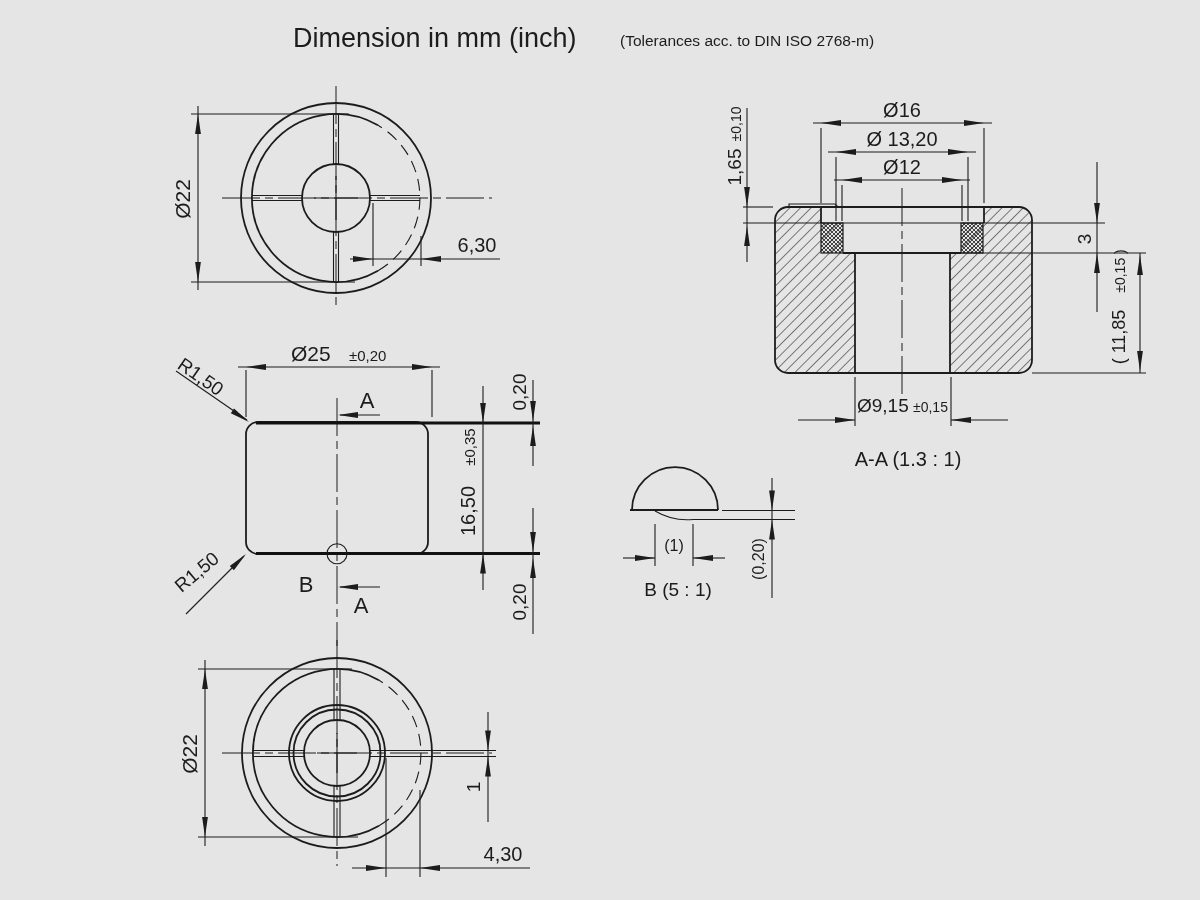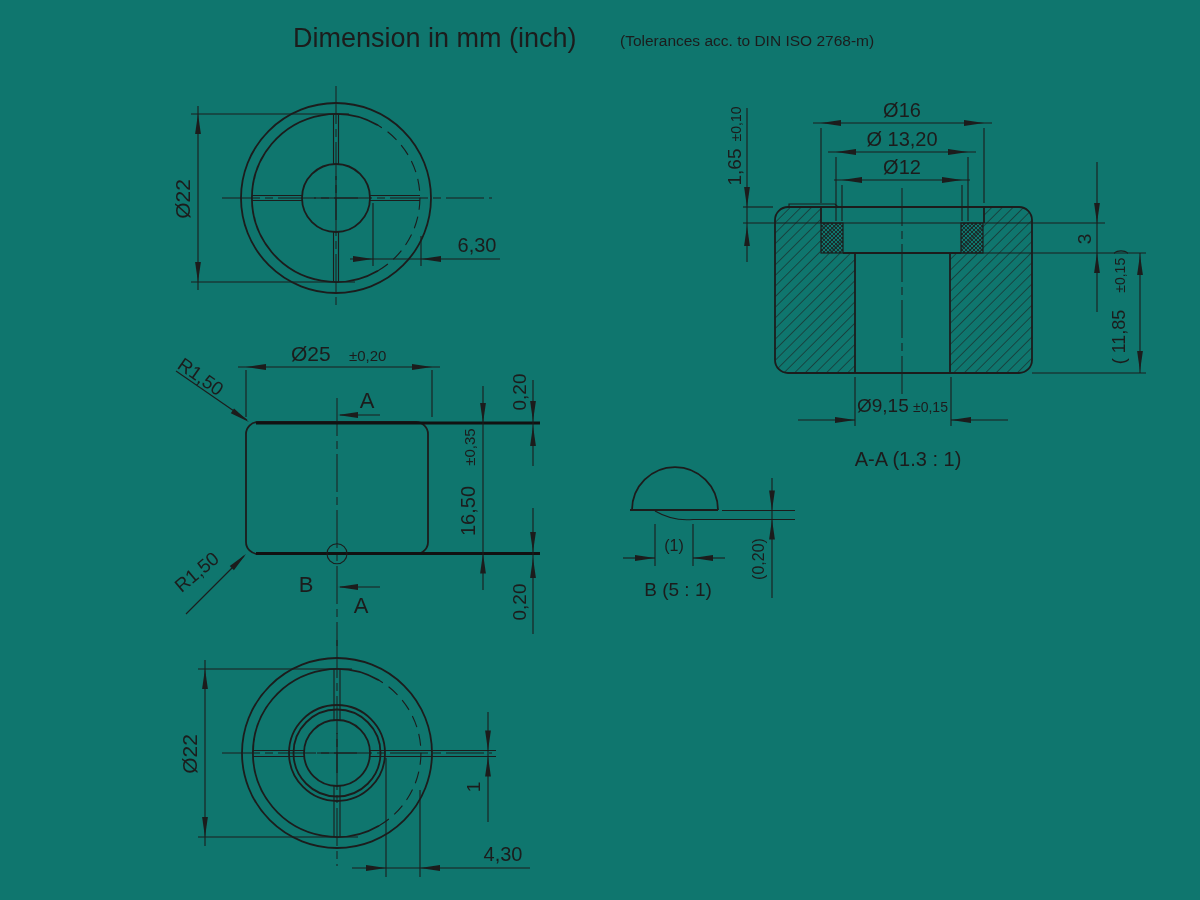--- a/index.html
+++ b/index.html
@@ -1,16 +1,16 @@
 <!DOCTYPE html>
 <html><head>
 <meta charset="utf-8">
 <style>
   html,body{margin:0;padding:0;background:#ffffff;width:1200px;height:900px;overflow:hidden;}
-  #stage{position:relative;width:1200px;height:900px;background:#0f766e;}
+  #stage{position:relative;width:1200px;height:900px;background:#e5e5e5;}
   svg{display:block;}
   svg text{fill:#1c1c1c;stroke:none;font-family:"Liberation Sans","DejaVu Sans",sans-serif;}
   .ah{fill:#1c1c1c;stroke:none;}
   .obj{stroke:#1c1c1c;stroke-width:1.8;fill:none;}
   .thin{stroke:#1c1c1c;stroke-width:1.1;fill:none;}
   .cl{stroke:#1c1c1c;stroke-width:1;fill:none;stroke-dasharray:38 5 8 5;}
   .thick{stroke:#111;stroke-width:3.2;fill:none;}
 </style>
 </head>
 <body>

